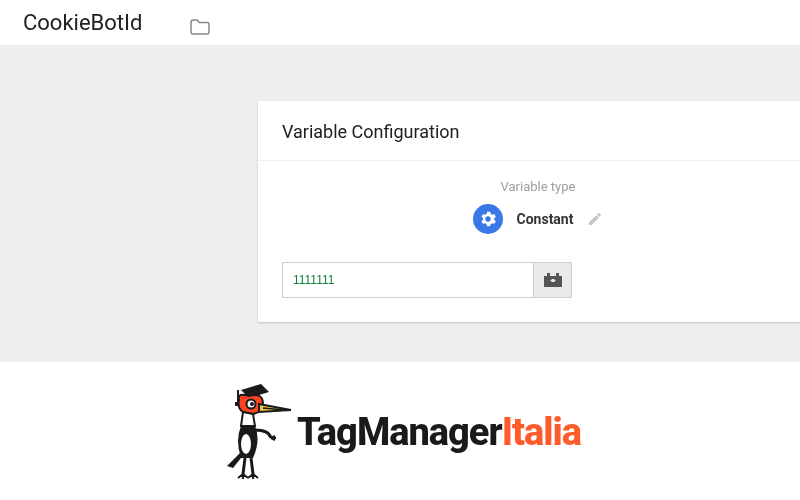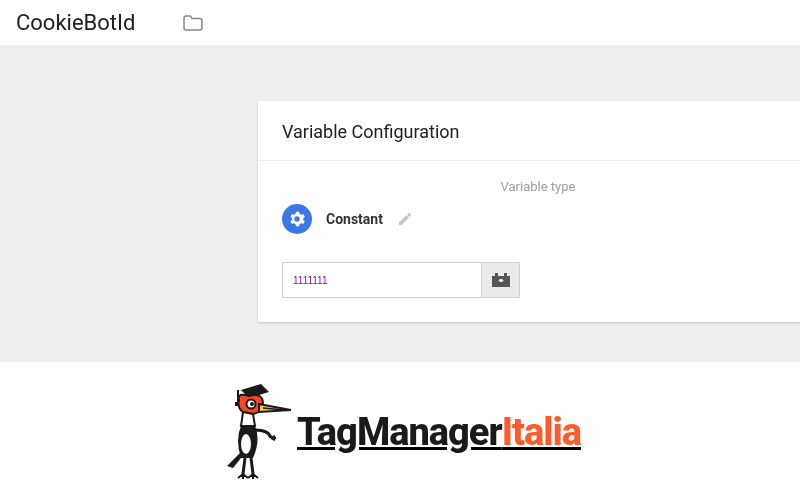--- a/index.html
+++ b/index.html
@@ -1,37 +1,37 @@
 <!DOCTYPE html>
 <html><head>
 <meta charset="utf-8">
 <style>
 * { box-sizing: border-box; margin: 0; padding: 0; }
 body { font-family: Roboto, "Helvetica Neue", Arial, sans-serif; background: #fff; width: 800px; height: 500px; overflow: hidden; }
-.header { display: flex; align-items: center; padding: 10px 16px; background: #fff; gap: 36px; }
+.header { display: flex; align-items: flex-end; padding: 10px 23px; background: #fff; gap: 36px; }
 .title { font-size: 22px; color: #212121; margin-right: 12px; font-weight: 400; }
 .folder-icon { width: 20px; height: 16px; position: relative; }
 .folder-icon svg { display: block; }
 .gray-band { background: #eeeeee; padding: 56px 0 40px 4px; padding-left: 258px; }
 .card { background: #fff; box-shadow: 0 1px 3px rgba(0,0,0,0.12), 0 1px 2px rgba(0,0,0,0.06); border-radius: 2px 0 0 2px; width: 560px; }
 .card-title { font-size: 18px; color: #212121; padding: 20px 24px 18px 24px; border-bottom: 1px solid #eee; font-weight: 400; }
 .card-body { padding: 18px 24px 24px 24px; }
 .section-label { font-size: 13px; color: #9e9e9e; margin-bottom: 10px; text-align: center; }
-.type-row { display: flex; align-items: center; margin-bottom: 28px; }
+.type-row { display: flex; align-items: center; margin-bottom: 28px; justify-content: center; }
 .type-icon { width: 30px; height: 30px; border-radius: 50%; background: #3b78e7; display: flex; align-items: center; justify-content: center; margin-right: 14px; }
 .type-icon svg { display: block; }
 .type-name { font-size: 14px; font-weight: 700; color: #333; margin-right: 14px; }
 .edit-icon { width: 16px; height: 16px; opacity: 0.35; cursor: pointer; }
 .value-row { display: flex; align-items: stretch; }
-.value-input { width: 200px; height: 36px; border: 1px solid #d0d0d0; padding: 0 10px; font-size: 10px; color: #701a75; outline: none; }
+.value-input { width: 252px; height: 36px; border: 1px solid #d0d0d0; padding: 0 10px; font-size: 12px; color: #15803d; outline: none; }
 .value-btn { width: 38px; height: 36px; border: 1px solid #d0d0d0; border-left: none; background: #eaeaea; display: flex; align-items: center; justify-content: center; cursor: pointer; }
 .value-btn svg { display: block; }
 .logo-wrap { display: flex; align-items: center; justify-content: center; padding: 20px 0 0 0; }
 .bird { width: 72px; height: 100px; position: relative; margin-right: 6px; }
-.logo-text { font-size: 38px; font-weight: 800; letter-spacing: -1px; text-decoration: underline; }
+.logo-text { font-size: 38px; font-weight: 800; letter-spacing: -1px; }
 .logo-text .black { color: #1a1a1a; }
 .logo-text .orange { color: #ff5a29; }
 </style>
 </head>
 <body>
 
 <div class="header">
   <div class="title">CookieBotId</div>
   <div class="folder-icon">
     <svg width="20" height="16" viewBox="0 0 20 16">

